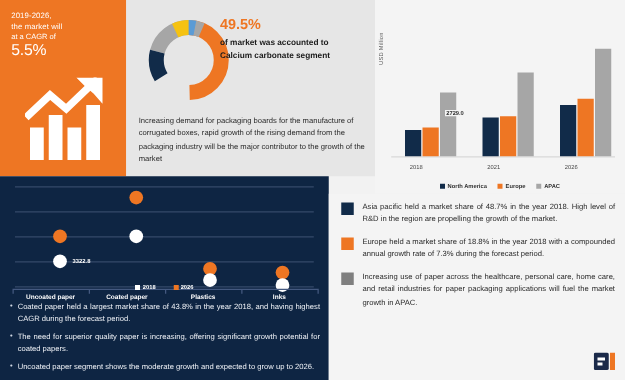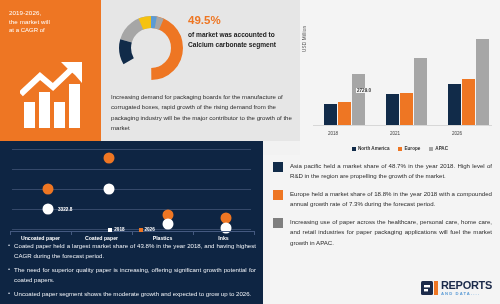--- a/index.html
+++ b/index.html
@@ -20,21 +20,21 @@
   .op-line2 { font-size: 6.2px; letter-spacing: .1px; margin-bottom: 2px; }
   .op-accel { font-size: 12.4px; font-weight: 700; letter-spacing: -.3px; line-height: 1; margin-bottom: 2.5px; }
   .op-cagr { font-size: 6px; margin-bottom: 1px; }
   .op-pct { font-size: 12.6px; font-weight: 400; letter-spacing: -.2px; line-height: 1; }
   .growth-icon { position: absolute; left: 20px; top: 62px; width: 72px; height: 70px; }
 
   
   .donut-block { position: absolute; left: 101px; top: 0; width: 199px; height: 141px; background: #e6e6e6; }
   .donut-wrap { position: absolute; left: 14px; top: 12px; width: 72px; height: 72px; }
   .donut-wrap svg { display: block; }
-  .donut-text { position: absolute; left: 87px; top: 14px; width: 100px; }
+  .donut-text { position: absolute; left: 75px; top: 14px; width: 100px; }
   .dt-pct { color: #ee7623; font-size: 11.5px; font-weight: 700; line-height: 1.1; margin-bottom: 3px; }
   .dt-desc { color: #1b1b1b; font-size: 6.6px; font-weight: 700; line-height: 1.55; }
   .donut-para {
     position: absolute; left: 10px; top: 92px; width: 182px;
     color: #2b2b2b; font-size: 6.1px; line-height: 1.72;
   }
 
   
   .bar-block { position: absolute; left: 300px; top: 0; width: 200px; height: 155px; background: #f4f4f4; }
   .axis-title {
@@ -109,20 +109,21 @@
 </style>
 </head>
 <body>
 
 <div class="canvas">
 
   <div class="orange-panel">
     <div class="op-line1">2019-2026,</div>
     <div class="op-line2">the market will</div>
     <div class="op-cagr">at a CAGR of</div>
+    <div class="op-pct">5.5%</div>
     <svg class="growth-icon" viewBox="0 0 72 70">
       <rect x="4" y="40" width="11" height="26" fill="#ffffff"></rect>
       <rect x="19" y="30" width="11" height="36" fill="#ffffff"></rect>
       <rect x="34" y="40" width="11" height="26" fill="#ffffff"></rect>
       <rect x="49" y="22" width="11" height="44" fill="#ffffff"></rect>
       <path d="M3 30 L20 14 L33 25 L56 3" stroke="#ffffff" stroke-width="6" fill="none" stroke-linecap="square"></path>
       <path d="M41 0 L62 0 L62 21 L55 13 L48 7 Z" fill="#ffffff"></path>
     </svg>
   </div>
 
@@ -268,19 +269,15 @@
 
   <div class="logo">
     <div class="logo-mark">
       <svg viewBox="0 0 17 14" width="17" height="14">
         <rect x="0" y="0" width="12" height="14" rx="1.5" fill="#1b2a4a"></rect>
         <rect x="3" y="4" width="6" height="2.4" fill="#ffffff"></rect>
         <rect x="3" y="8" width="4" height="2.4" fill="#ffffff"></rect>
         <rect x="13" y="0" width="4" height="14" fill="#ee7623"></rect>
       </svg>
     </div>
-    <div class="logo-word">
-      <span class="logo-main">REPORTS</span>
-      <span class="logo-sub">AND DATA....</span>
-    </div>
   </div>
 
 </div>
 
 </body></html>

